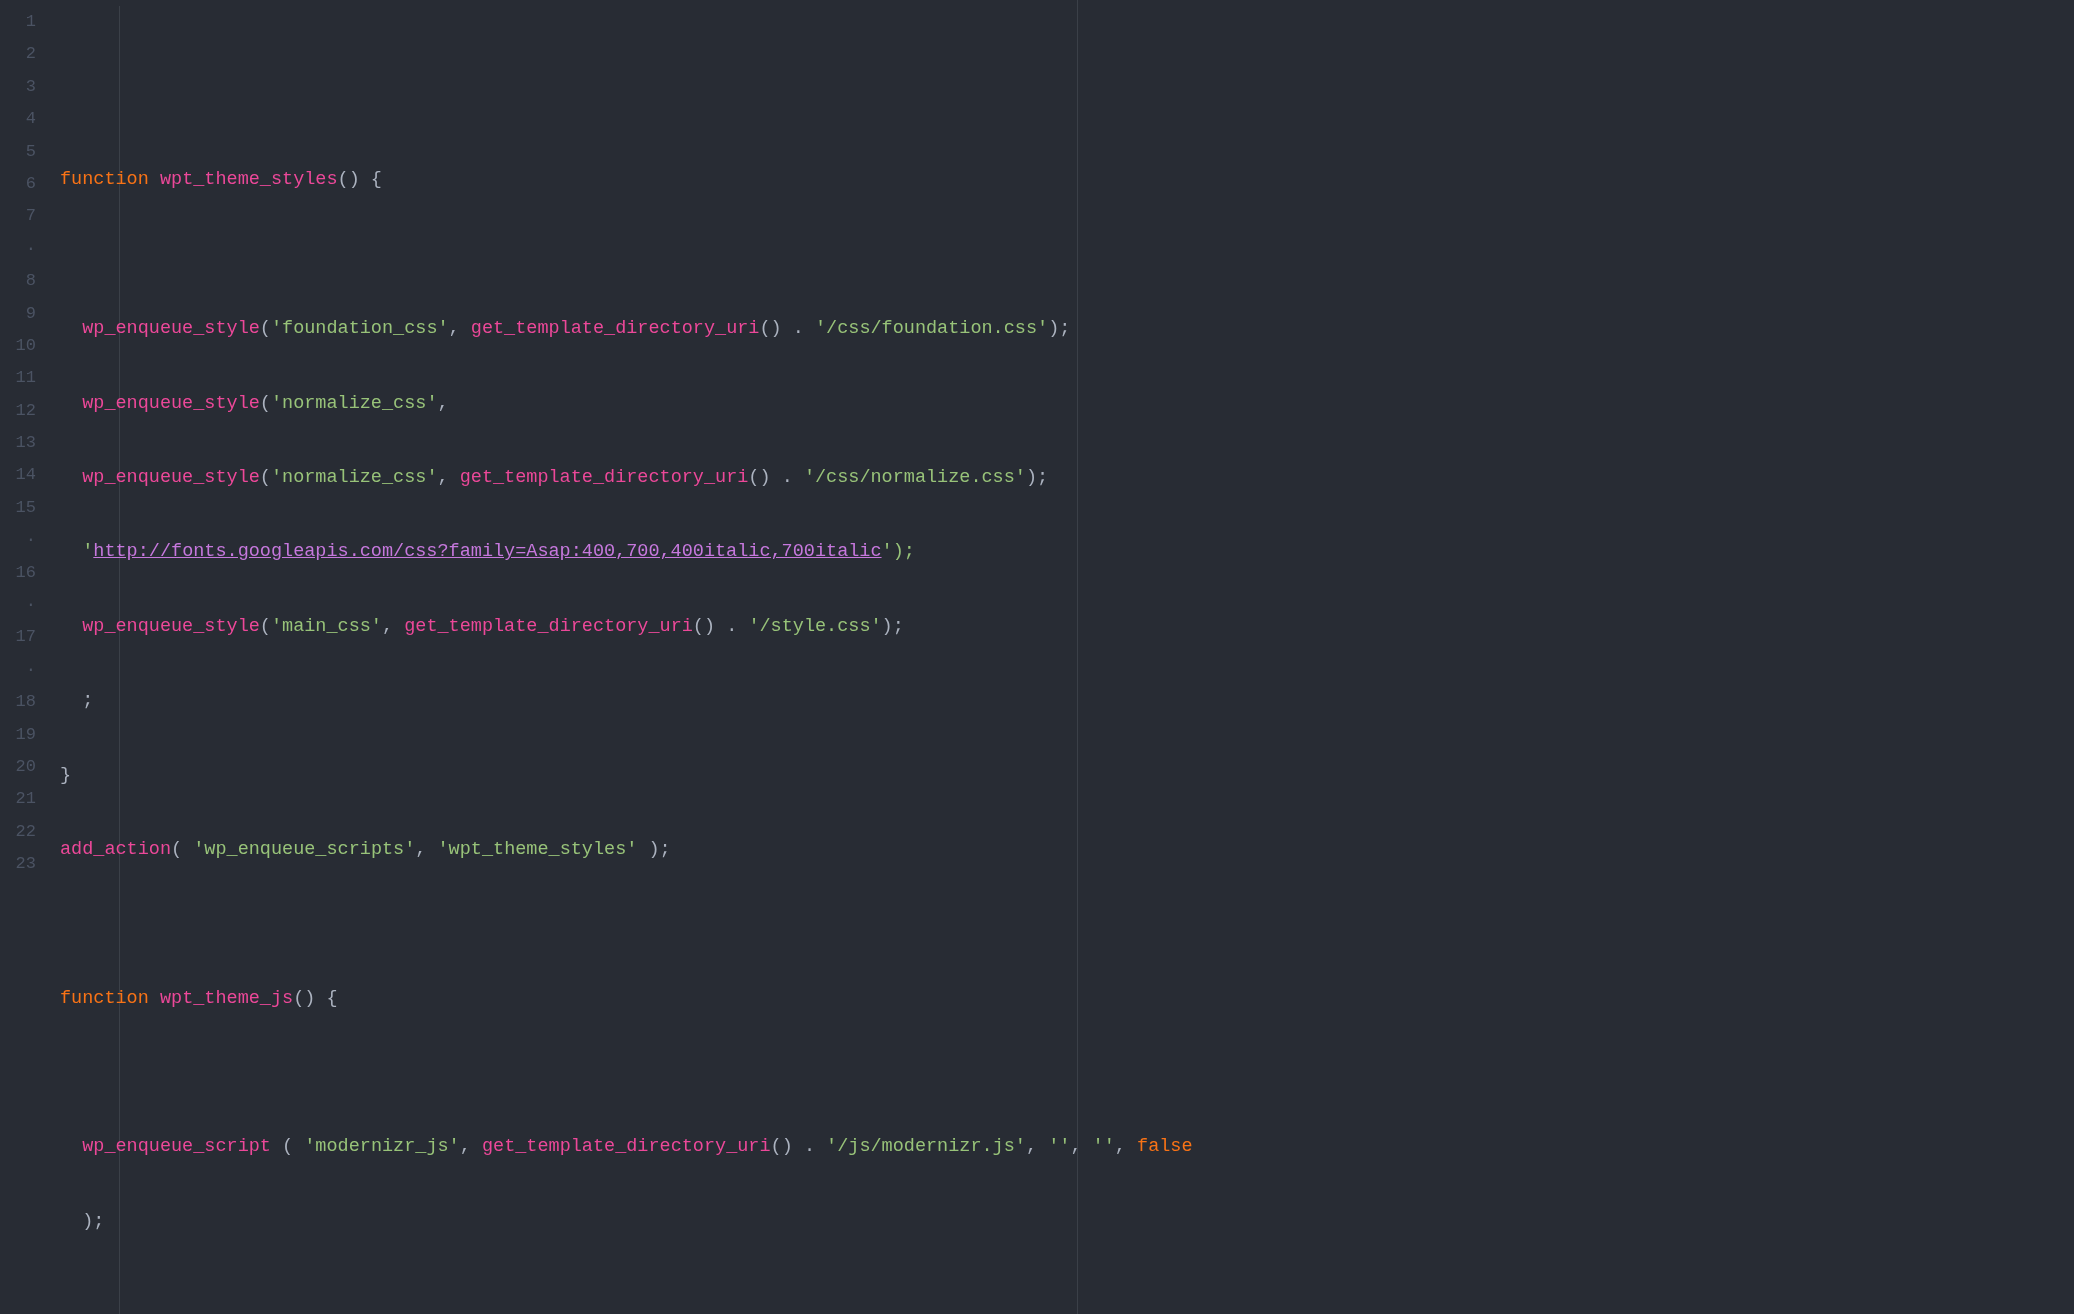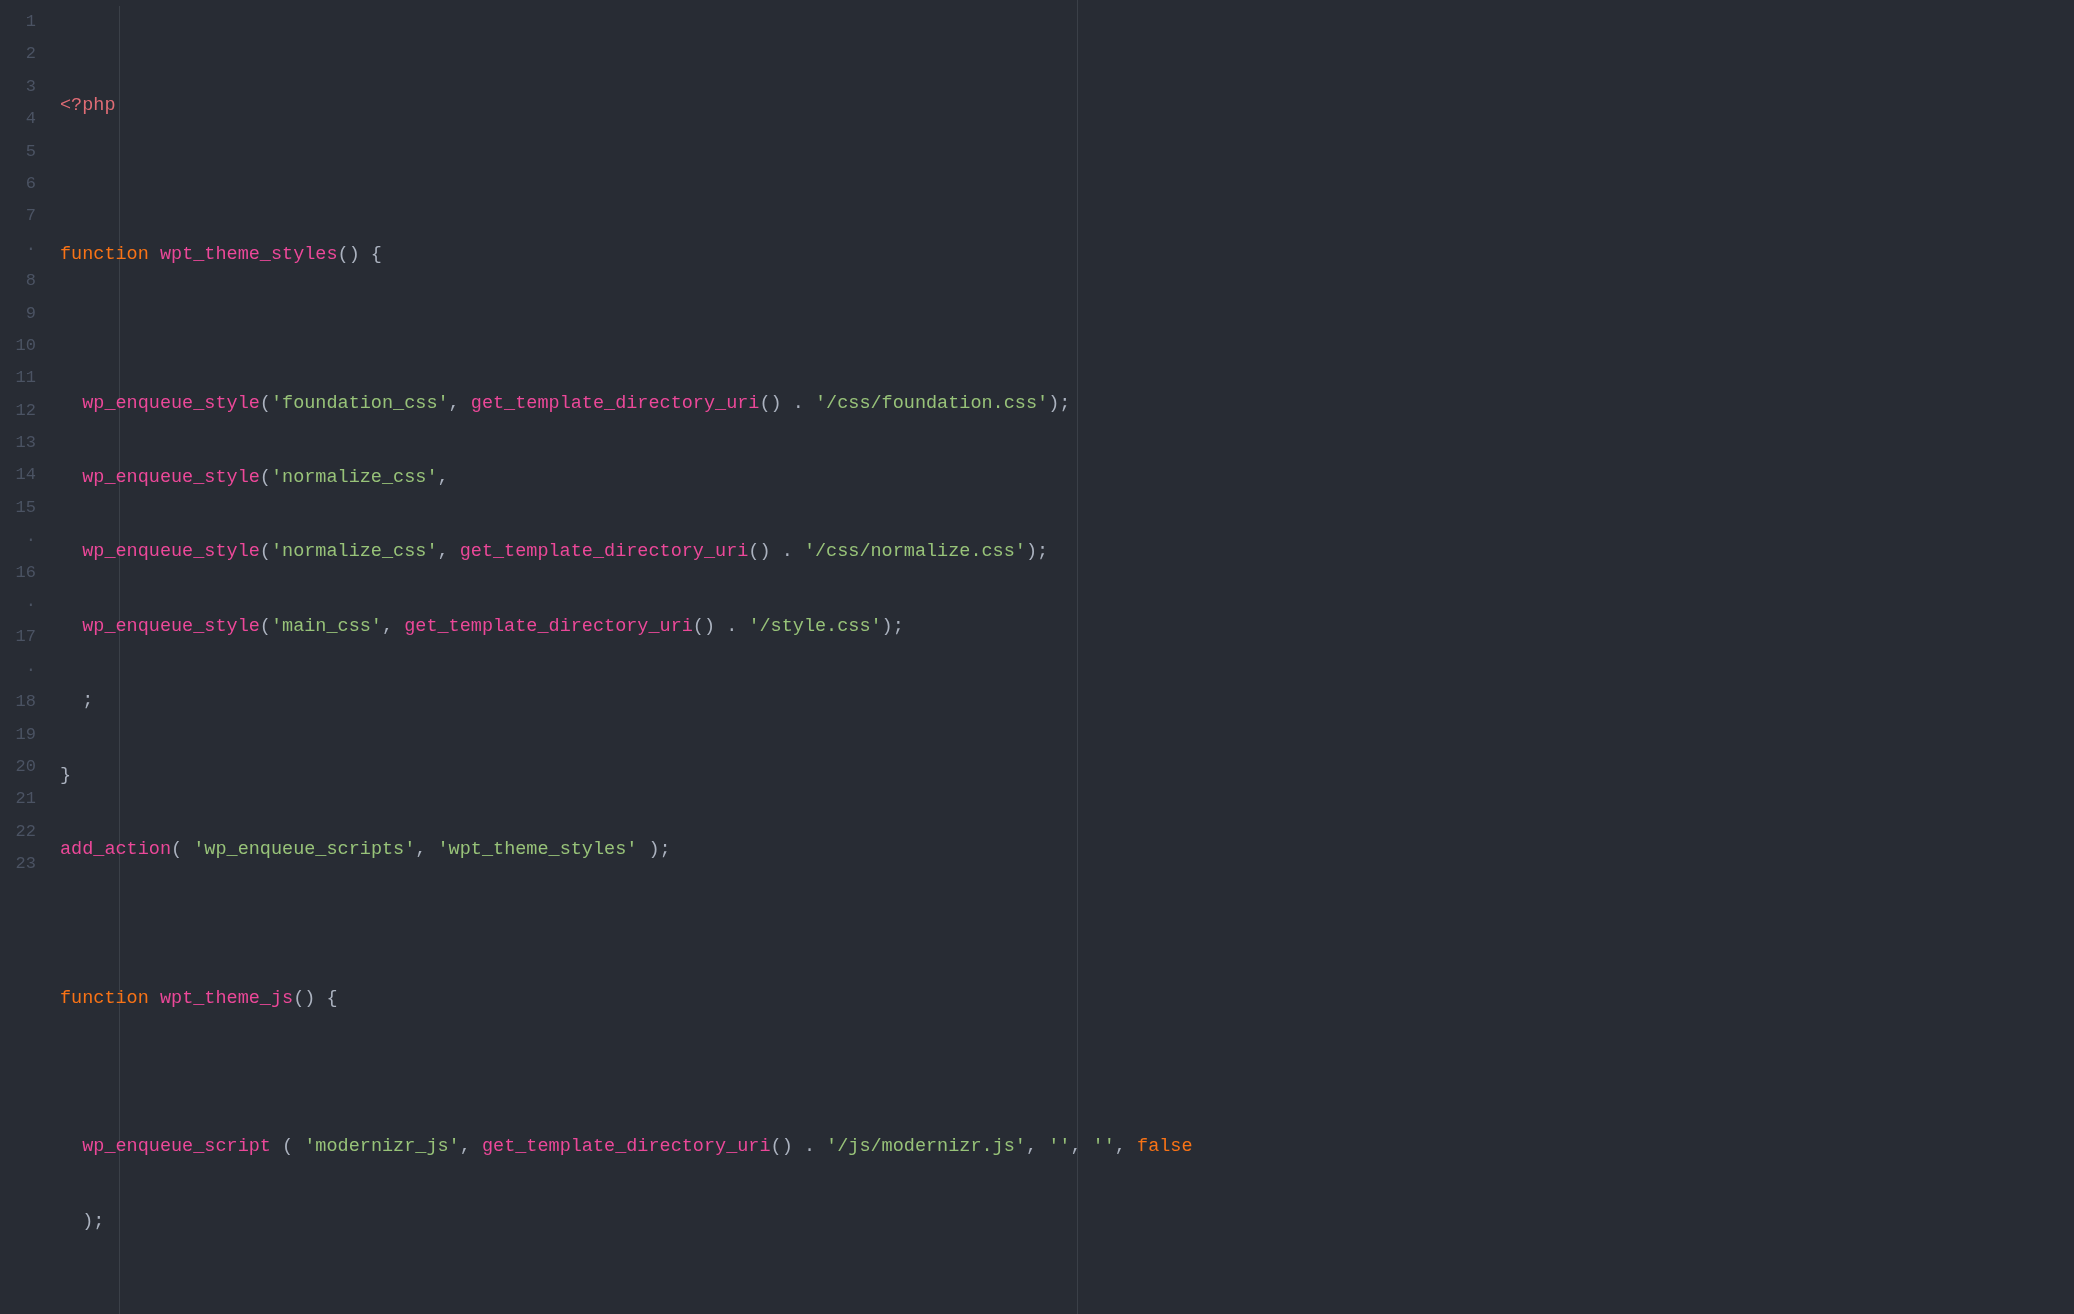--- a/index.html
+++ b/index.html
@@ -106,27 +106,27 @@
     <div class="ln">19</div>
     <div class="ln">20</div>
     <div class="ln">21</div>
     <div class="ln">22</div>
     <div class="ln">23</div>
   </div>
 
   <div class="code">
     <div class="indent-guide"></div>
 
-    <div class="row"><span class="tag">&lt;?php</span></div>
     <div class="row"><span class="pun"></span></div>
     <div class="row"><span class="kw">function </span><span class="fn">wpt_theme_styles</span><span class="pun">() {</span></div>
     <div class="row"><span class="pun"></span></div>
     <div class="row"><span class="fn">  wp_enqueue_style</span><span class="pun">(</span><span class="str">'foundation_css'</span><span class="pun">, </span><span class="fn">get_template_directory_uri</span><span class="pun">() . </span><span class="str">'/css/foundation.css'</span><span class="pun">);</span></div>
     <div class="row"><span class="fn">  wp_enqueue_style</span><span class="pun">(</span><span class="str">'normalize_css'</span><span class="pun">,</span></div>
     <div class="row"><span class="fn">  wp_enqueue_style</span><span class="pun">(</span><span class="str">'normalize_css'</span><span class="pun">, </span><span class="fn">get_template_directory_uri</span><span class="pun">() . </span><span class="str">'/css/normalize.css'</span><span class="pun">);</span></div>
+    <div class="row"><span class="str">  '</span><span class="lnk">http://fonts.googleapis.com/css?family=Asap:400,700,400italic,700italic</span><span class="str">');</span></div>
     <div class="row"><span class="fn">  wp_enqueue_style</span><span class="pun">(</span><span class="str">'main_css'</span><span class="pun">, </span><span class="fn">get_template_directory_uri</span><span class="pun">() . </span><span class="str">'/style.css'</span><span class="pun">);</span></div>
     <div class="row"><span class="pun">  ;</span></div>
     <div class="row"><span class="pun">}</span></div>
     <div class="row"><span class="fn">add_action</span><span class="pun">( </span><span class="str">'wp_enqueue_scripts'</span><span class="pun">, </span><span class="str">'wpt_theme_styles'</span><span class="pun"> );</span></div>
     <div class="row"><span class="pun"></span></div>
     <div class="row"><span class="kw">function </span><span class="fn">wpt_theme_js</span><span class="pun">() {</span></div>
     <div class="row"><span class="pun"></span></div>
     <div class="row"><span class="fn">  wp_enqueue_script </span><span class="pun">( </span><span class="str">'modernizr_js'</span><span class="pun">, </span><span class="fn">get_template_directory_uri</span><span class="pun">() . </span><span class="str">'/js/modernizr.js'</span><span class="pun">, </span><span class="str">''</span><span class="pun">, </span><span class="str">''</span><span class="pun">, </span><span class="kw">false</span></div>
     <div class="row"><span class="pun">  );</span></div>
     

